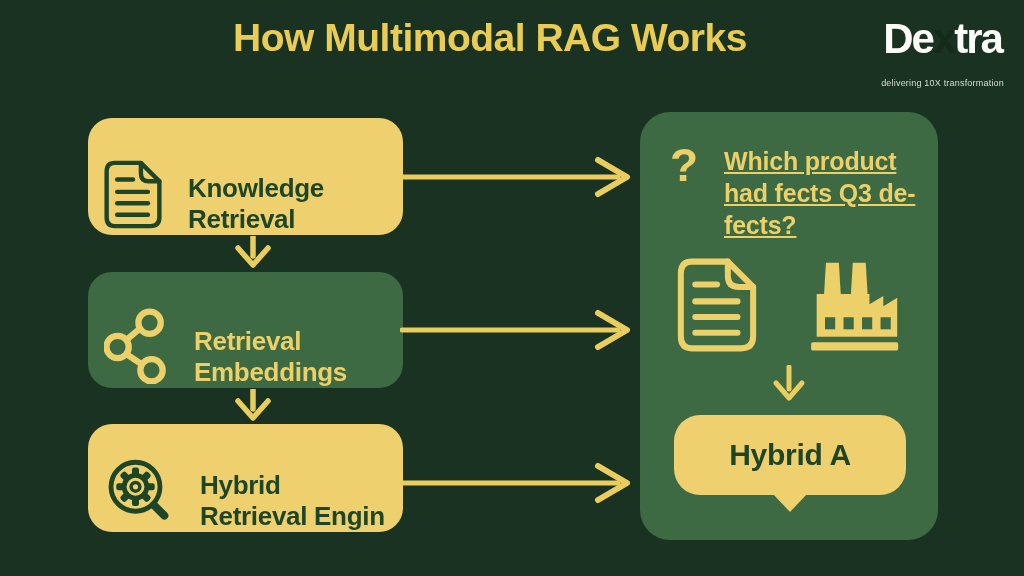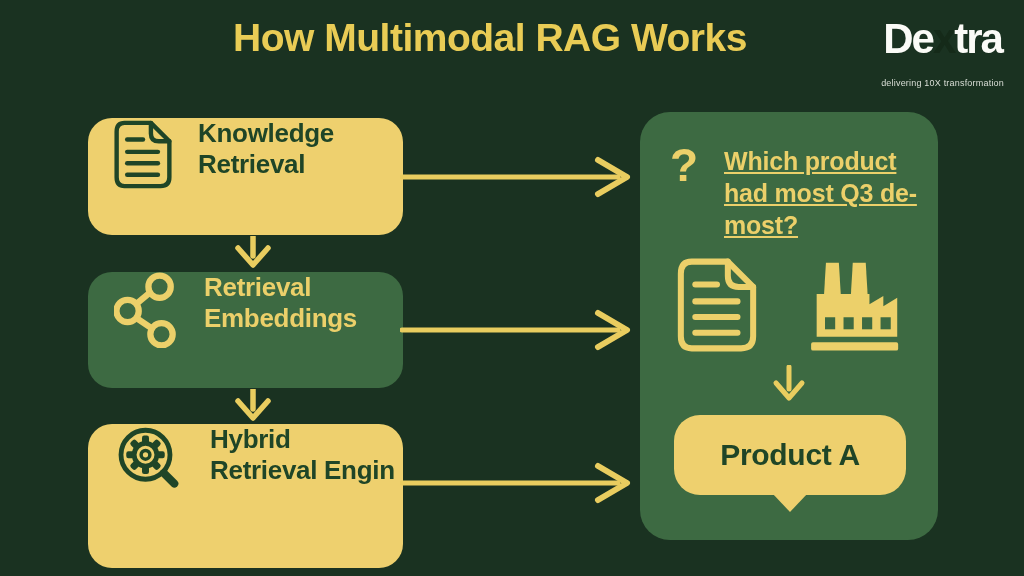--- a/index.html
+++ b/index.html
@@ -16,30 +16,30 @@
     color:#e9cc55; letter-spacing:-0.5px;
   }
   .logo { position:absolute; top:16px; right:20px; text-align:center; }
   .logo-text { font-size:42px; font-weight:bold; color:#fbfbf7; letter-spacing:-2px; line-height:1.1; }
   .logo-x { color:#152a19; }
   .logo-tagline { font-size:9px; color:#d9ded6; margin-top:16px; letter-spacing:0.2px; }
 
   
   .step {
     position:absolute; left:88px; width:315px; border-radius:24px;
-    display:flex; align-items:flex-start; padding-left:26px; gap:26px;
+    display:flex; align-items:flex-end; padding-left:16px; gap:26px;
   }
   .step.yellow { background:#eed06e; }
   .step.green  { background:#3d6a42; }
   .step-label { font-size:26px; font-weight:bold; line-height:1.2; letter-spacing:-0.3px; }
   .step.yellow .step-label { color:#1f4527; }
   .step.green  .step-label { color:#ecd06a; }
   #step1 { top:118px; height:117px; }
   #step2 { top:272px; height:116px; }
-  #step3 { top:424px; height:144px; }
+  #step3 { top:424px; height:108px; }
 
   .h-arrow { position:absolute; left:400px; }
   #h-arrow1 { top:155px; } #h-arrow2 { top:308px; } #h-arrow3 { top:461px; }
   .v-arrow { position:absolute; left:231px; }
   #v-arrow1 { top:236px; } #v-arrow2 { top:389px; }
 
   
   .panel {
     position:absolute; left:640px; top:112px; width:298px; height:428px;
     background:#3d6a42; border-radius:30px;
@@ -160,22 +160,22 @@
     <svg width="44" height="34" fill="none" stroke="#e9cd5f" stroke-linecap="round" stroke-linejoin="round">
       <path d="M 22 0 V 20" stroke-width="5.5"></path>
       <polyline points="7,12 22,29 37,12" stroke-width="5.5"></polyline>
     </svg>
   </span>
 
   <div class="panel">
     <div class="qmark">?</div>
     <div class="question">
       <div>Which product</div>
-      <div>had most Q3 de-</div>
-      <div>most?</div>
+      <div>had fects Q3 de-</div>
+      <div>fects?</div>
     </div>
 
     <span class="panel-doc">
       <svg width="82" height="94" viewBox="0 0 66 78" fill="none" stroke="#ecd06a" stroke-width="5" stroke-linejoin="round" stroke-linecap="round">
         <path d="M 12 3 H 42 L 63 24 V 65 Q 63 75 53 75 H 12 Q 3 75 3 65 V 13 Q 3 3 12 3 Z"></path>
         <path d="M 42 3 V 15 Q 42 24 51 24 H 63"></path>
         <path d="M 15 22 H 33"></path>
         <path d="M 15 36 H 50"></path>
         <path d="M 15 49 H 50"></path>
         <path d="M 15 62 H 50"></path>
@@ -200,21 +200,21 @@
     </span>
 
     <span class="panel-arrow">
       <svg width="40" height="40" fill="none" stroke="#e9cd5f" stroke-linecap="round" stroke-linejoin="round">
         <path d="M 20 2 V 24" stroke-width="5"></path>
         <polyline points="7,18 20,33 33,18" stroke-width="5"></polyline>
       </svg>
     </span>
 
     <div class="answer-bubble">
-      <span class="answer-text">Product A</span>
+      <span class="answer-text">Hybrid A</span>
     </div>
     <span class="bubble-tail">
       <svg width="36" height="20">
           <polygon points="0,0 36,0 18,19" fill="#eed06e"></polygon>
         </svg>
     </span>
   </div>
 
 </div>
 

